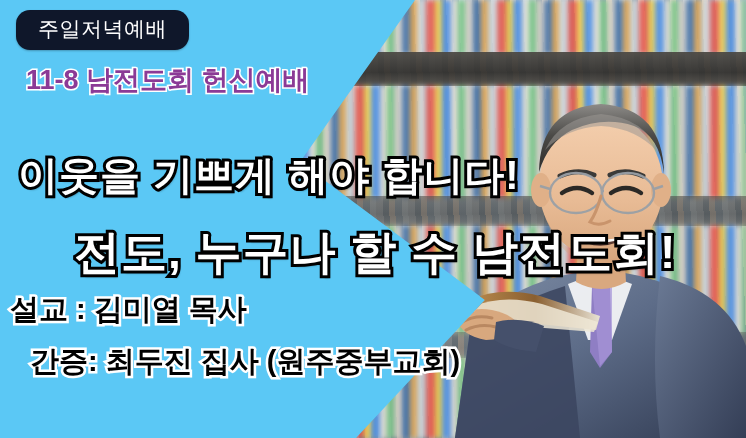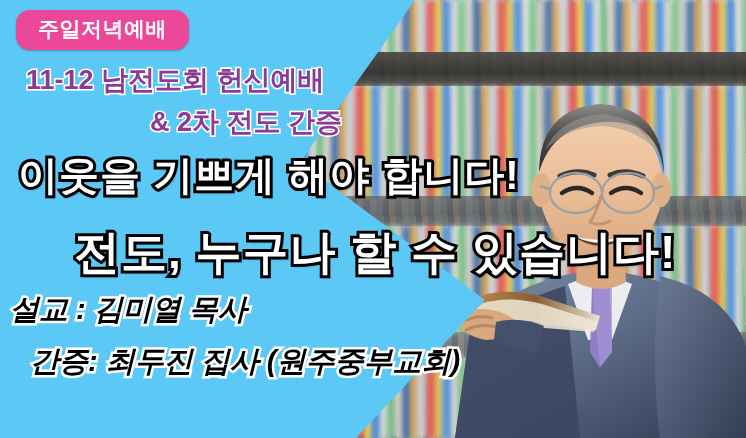--- a/index.html
+++ b/index.html
@@ -69,26 +69,26 @@
 
   
   .man { position: absolute; left: 0; top: 0; width: 746px; height: 438px; }
 
   
   .txt { position: absolute; white-space: nowrap; }
 
   
   .badge {
     left: 16px; top: 10px;
-    background: #ec4899;
+    background: #0f172a;
     color: #ffffff;
     border-radius: 14px;
     padding: 5px 22px 7px 22px;
     font-size: 21px;
-    font-weight: 700;
+    font-weight: 400;
     letter-spacing: 0.5px;
     box-shadow: 0 1px 2px rgba(0,0,0,.25);
   }
 
   
   .sub {
     color: #8B3A96;
     font-size: 27px;
     font-weight: 700;
     letter-spacing: 0px;
@@ -109,21 +109,20 @@
   .head1 { left: 18px; top: 148px; font-size: 40px; letter-spacing: 1px; }
   .head2 { left: 74px; top: 222px; font-size: 46px; letter-spacing: 1px; }
 
   
   .info {
     color: #000000;
     font-weight: 700;
     font-size: 29px;
     -webkit-text-stroke: 5px #ffffff;
     paint-order: stroke fill;
-    font-style: italic;
   }
   .info1 { left: 10px; top: 290px; }
   .info2 { left: 30px; top: 342px; }
 
   
   .date {
     left: 10px; top: 392px;
     color: #ffffff;
     font-weight: 700;
     font-size: 27px;
@@ -220,26 +219,25 @@
       <path d="M455 318 Q470 306 492 310 Q512 314 520 326 Q508 340 486 340 Q462 336 455 318 Z" fill="#d8a87e"></path>
       <path d="M462 322 Q476 314 492 318" stroke="#b98861" stroke-width="3" fill="none" stroke-linecap="round"></path>
       <path d="M466 330 Q480 323 496 327" stroke="#b98861" stroke-width="3" fill="none" stroke-linecap="round"></path>
 
       <path d="M496 322 Q520 316 544 326 L536 352 Q510 350 494 340 Z" fill="#45506b"></path>
     </svg>
   </div>
 
   <div class="txt badge">주일저녁예배</div>
 
-  <div class="txt sub sub1">11-12 남전도회 헌신예배</div>
-
-  <div class="txt sub sub2">&amp; 2차 전도 간증</div>
+  <div class="txt sub sub1">11-8 남전도회 헌신예배</div>
+
 
   <div class="txt head head1">이웃을 기쁘게 해야 합니다!</div>
 
-  <div class="txt head head2">전도, 누구나 할 수 있습니다!</div>
+  <div class="txt head head2">전도, 누구나 할 수 남전도회!</div>
 
   <div class="txt info info1">설교 :  김미열 목사</div>
 
   <div class="txt info info2">간증: 최두진 집사 (원주중부교회)</div>
 
 
 </div>
 
 </body></html>

